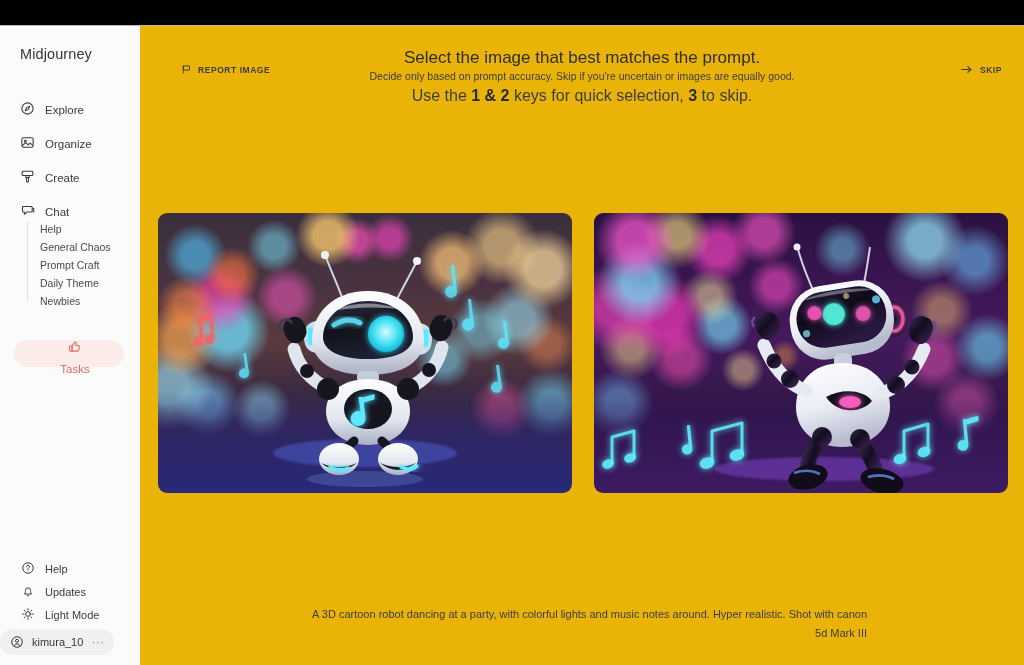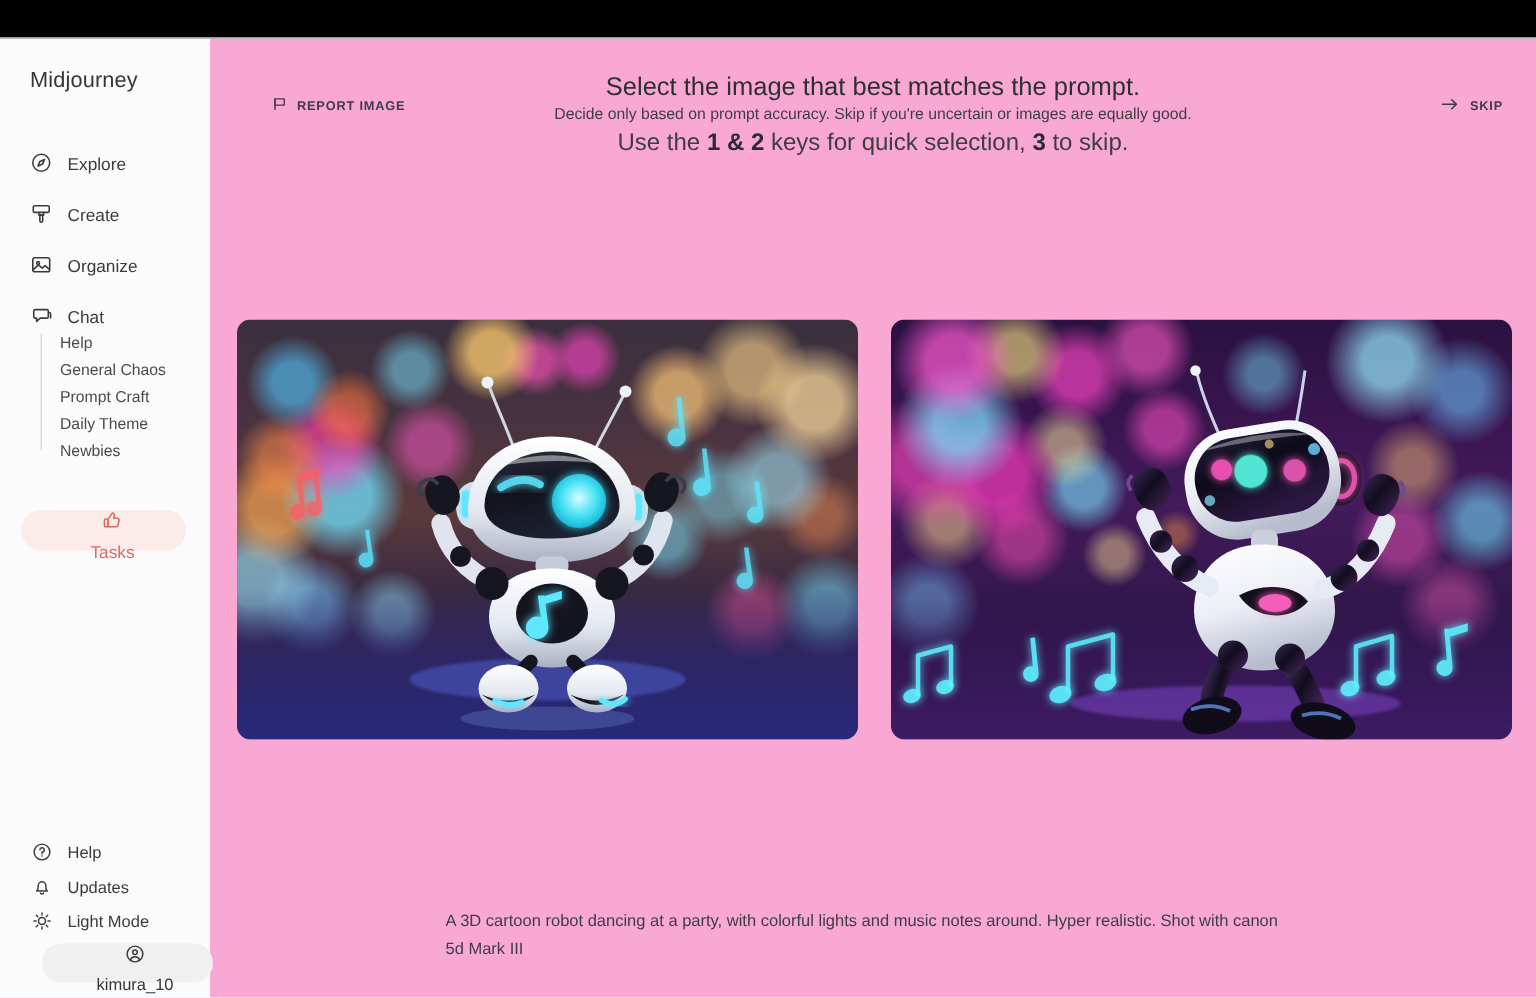--- a/index.html
+++ b/index.html
@@ -25,21 +25,21 @@
     left: 0; top: 25px;
     width: 1024px; height: 1px;
     background: #b8b8b8;
   }
 
   
   .app {
     position: absolute;
     left: 0; top: 26px;
     width: 1024px; height: 639px;
-    background: #f9a8d4;
+    background: #eab308;
   }
 
   
   .sidebar {
     position: absolute;
     left: 0; top: 0;
     width: 140px; height: 639px;
     background: #fbfbfb;
   }
 
@@ -128,30 +128,29 @@
   .nav-bottom {
     position: absolute;
     left: 0; bottom: 44px;
     width: 140px;
   }
   .nav-bottom .nav-item { height: 23px; }
   .nav-bottom .nav-item .lbl { font-size: 11px; }
 
   .user-pill {
     position: absolute;
-    left: 28px; bottom: 10px;
+    left: 0; bottom: 10px;
     width: 114px; height: 26px;
     border-radius: 13px;
     background: #f0f0f0;
     display: flex;
     align-items: center;
     gap: 8px;
     padding-left: 10px;
     cursor: pointer;
-    flex-direction: column;
   }
   .user-pill .ic { width: 14px; height:14px; flex: 0 0 14px; display:flex; align-items:center; justify-content:center;}
   .user-pill .uname {
     font-size: 11px;
     color: #35363a;
     white-space: nowrap;
   }
   .user-pill .dots {
     margin-left: auto;
     margin-right: 9px;
@@ -327,21 +326,21 @@
 
   .robot { position: absolute; }
 
   
   .prompt-foot {
     position: absolute;
     left: 50%;
     transform: translateX(-50%);
     bottom: 22px;
     width: 570px;
-    text-align: left;
+    text-align: right;
     font-size: 11px;
     line-height: 19px;
     color: #3d3e42;
   }
 </style>
 </head>
 <body>
 
 <div class="topbar"></div>
 <div class="topbar-sep"></div>
@@ -355,42 +354,42 @@
     <nav class="nav-main">
 
       <div class="nav-item">
         <span class="ic">
           <svg width="15" height="15" viewBox="0 0 24 24" fill="none" stroke="#3a3b3f" stroke-width="1.7">
             <circle cx="12" cy="12" r="9"></circle>
             <path d="M15.5 8.5 10.6 10.6 8.5 15.5 13.4 13.4z" stroke-linejoin="round"></path>
           </svg>
         </span>
         <span class="lbl">Explore</span>
+      </div>
+
+      <div class="nav-item">
+        <span class="ic">
+          <svg width="15" height="15" viewBox="0 0 24 24" fill="none" stroke="#3a3b3f" stroke-width="1.7" stroke-linejoin="round">
+            <rect x="3" y="4.5" width="18" height="15" rx="2.2"></rect>
+            <circle cx="8.6" cy="10" r="1.5"></circle>
+            <path d="M3.6 17.2 9 12.2l4 3.4 3.2-2.6 4.2 3.6"></path>
+          </svg>
+        </span>
+        <span class="lbl">Organize</span>
       </div>
 
       <div class="nav-item">
         <span class="ic">
           <svg width="15" height="15" viewBox="0 0 24 24" fill="none" stroke="#3a3b3f" stroke-width="1.7" stroke-linejoin="round">
             <rect x="3.5" y="3.5" width="17" height="7" rx="1.5"></rect>
             <path d="M9.5 10.5v3h5v-3"></path>
             <path d="M10.5 13.5h3v6a1.5 1.5 0 0 1-3 0z"></path>
           </svg>
         </span>
         <span class="lbl">Create</span>
-      </div>
-
-      <div class="nav-item">
-        <span class="ic">
-          <svg width="15" height="15" viewBox="0 0 24 24" fill="none" stroke="#3a3b3f" stroke-width="1.7" stroke-linejoin="round">
-            <rect x="3" y="4.5" width="18" height="15" rx="2.2"></rect>
-            <circle cx="8.6" cy="10" r="1.5"></circle>
-            <path d="M3.6 17.2 9 12.2l4 3.4 3.2-2.6 4.2 3.6"></path>
-          </svg>
-        </span>
-        <span class="lbl">Organize</span>
       </div>
 
       <div class="nav-item">
         <span class="ic">
           <svg width="15" height="15" viewBox="0 0 24 24" fill="none" stroke="#3a3b3f" stroke-width="1.7" stroke-linejoin="round">
             <path d="M4 5.5h12.5a1.5 1.5 0 0 1 1.5 1.5v6a1.5 1.5 0 0 1-1.5 1.5H9.5L5.5 18v-3.5H4A1.5 1.5 0 0 1 2.5 13V7A1.5 1.5 0 0 1 4 5.5z" transform="translate(1.5,0)"></path>
             <path d="M19.5 8.5h1A1.5 1.5 0 0 1 22 10v5"></path>
           </svg>
         </span>
         <span class="lbl">Chat</span>

